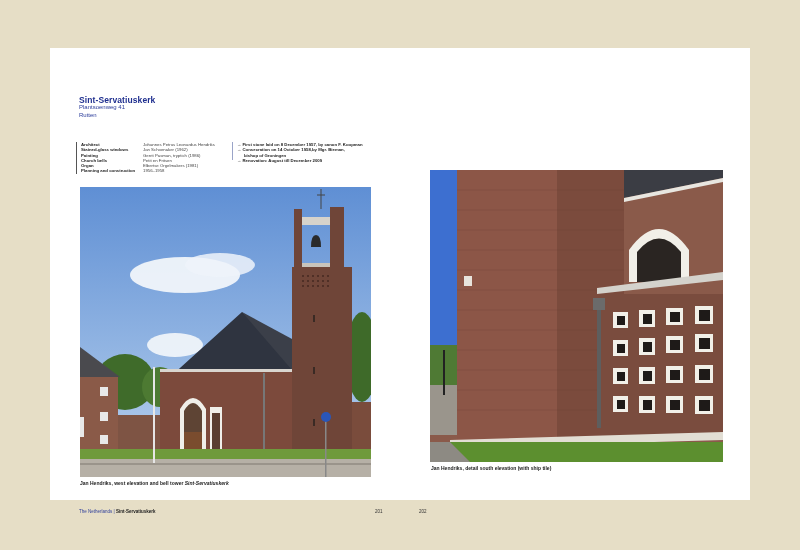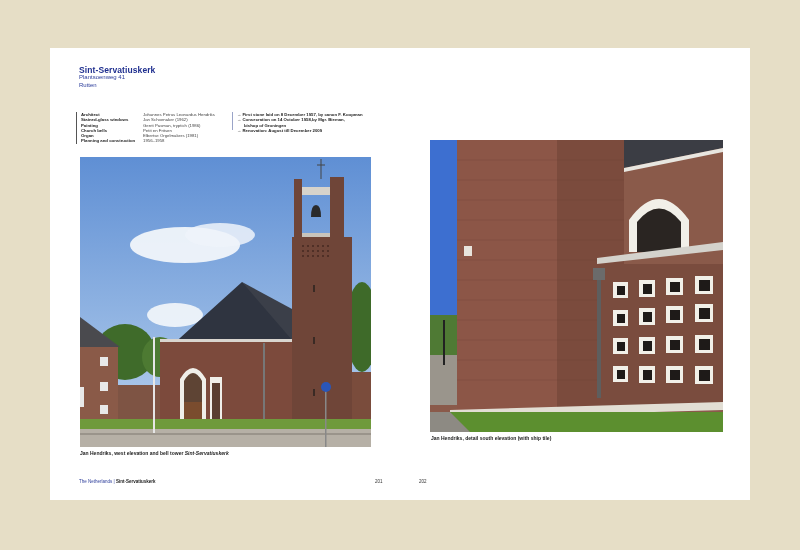--- a/index.html
+++ b/index.html
@@ -4,21 +4,21 @@
 <style>
   html, body { margin:0; padding:0; }
   body {
     width:800px; height:550px; background:#e6dec6; position:relative; overflow:hidden;
     font-family:"Liberation Sans", sans-serif;
   }
   .spread {
     position:absolute; left:50px; top:48px; width:700px; height:452px;
     background:#ffffff;
   }
-  .abs { position:absolute; }
+  .abs { position:absolute;margin-top:30px; }
   .title { left:29px; top:17px; font-size:8.5px; font-weight:bold; color:#1f2f8f; letter-spacing:0.1px; }
   .addr { left:29px; top:26px; font-size:6px; color:#2b3c9a; line-height:7.5px; }
   .info { left:26px; top:64px; height:32px; border-left:1px solid #555; padding-left:4px; }
   .info-row { font-size:4.3px; line-height:5.3px; white-space:nowrap; display:flex; }
   .info-label { width:62px; font-weight:bold; color:#222; }
   .info-val { color:#444; }
   .events { left:182px; top:64px; height:18px; border-left:1px solid #9aa4c8; padding-left:4px; }
   .ev { font-size:4.3px; line-height:5.3px; font-weight:bold; color:#222; white-space:nowrap; }
   .ev-indent { padding-left:7px; }
   .photo { overflow:hidden; }

